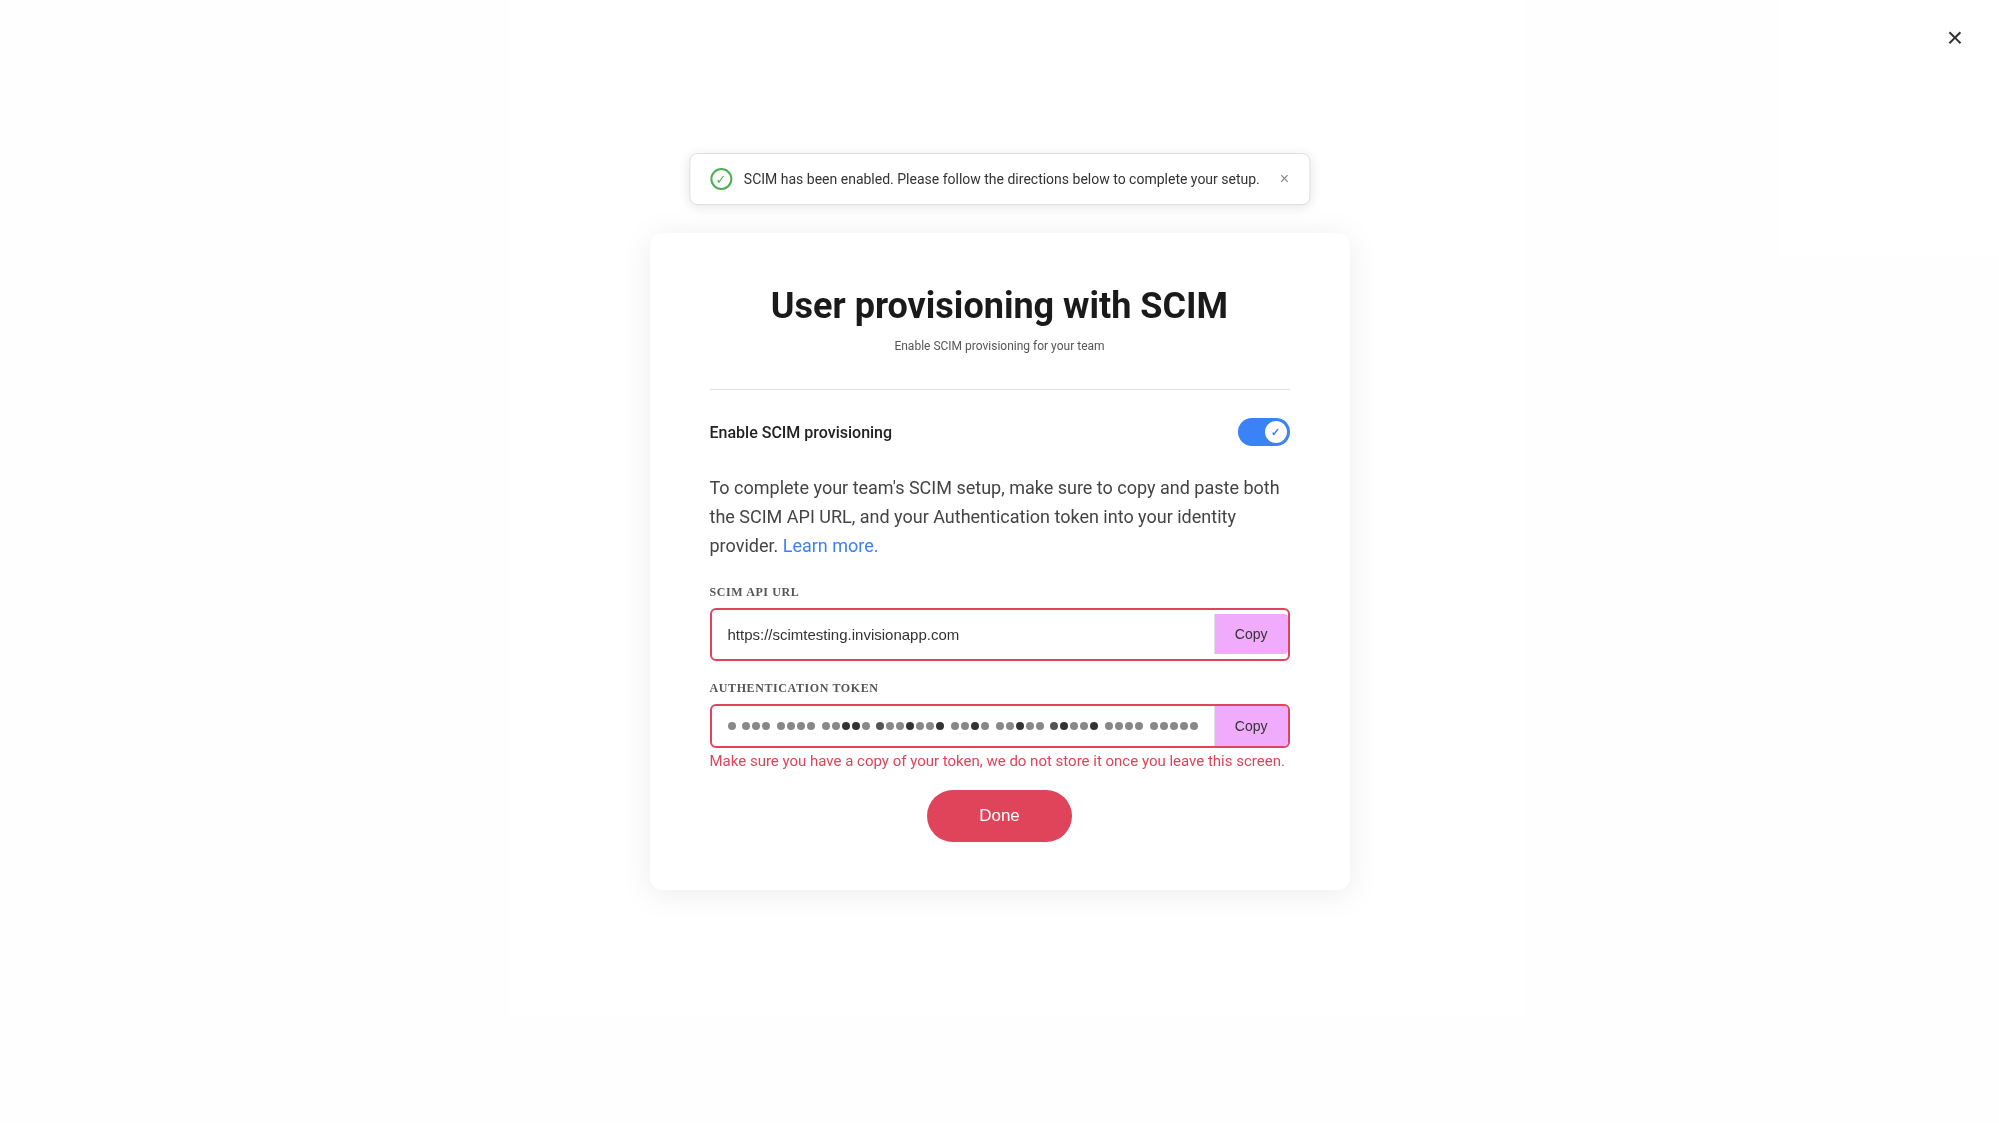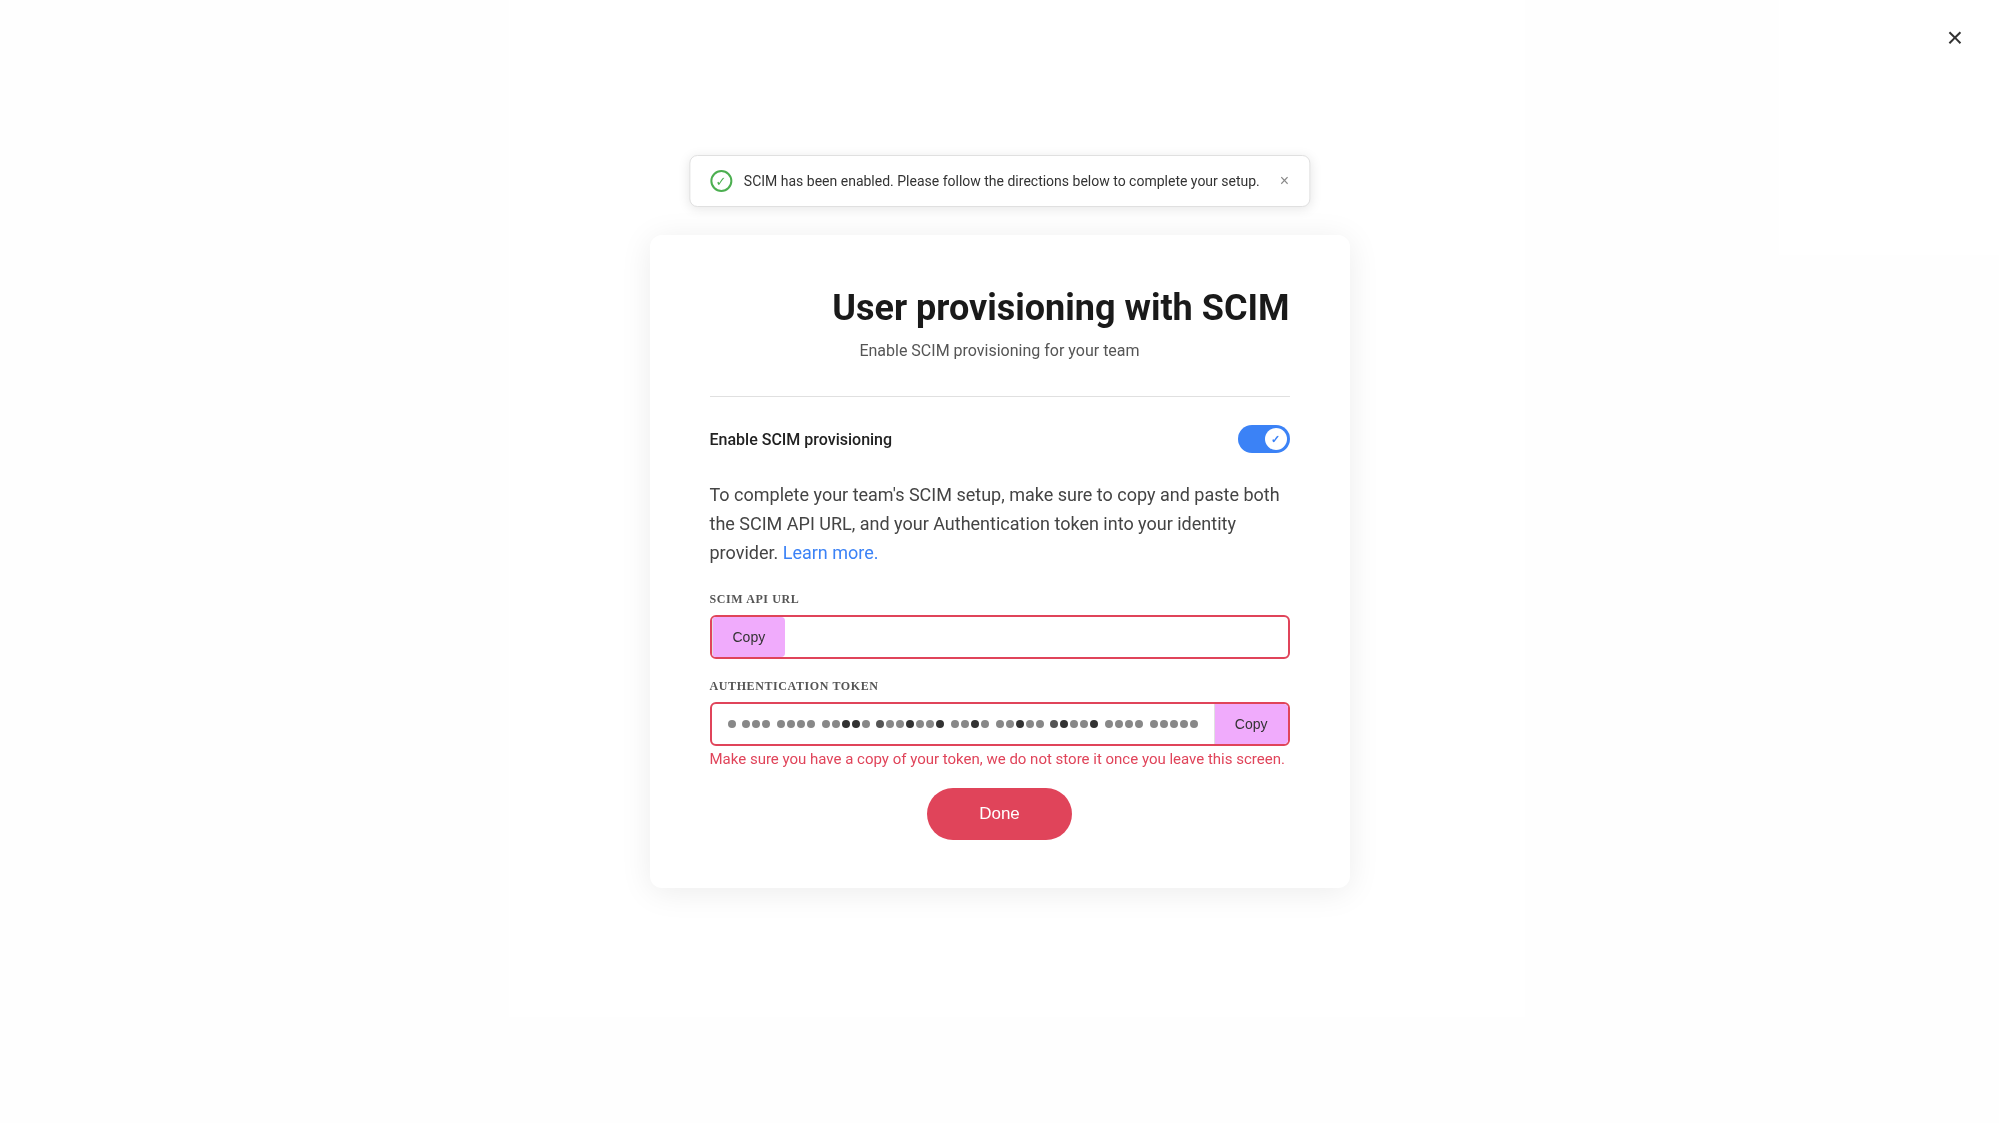--- a/index.html
+++ b/index.html
@@ -84,26 +84,26 @@
       cursor: pointer;
       color: #888;
       font-size: 16px;
       margin-left: 8px;
     }
 
     .modal-title {
       font-size: 36px;
       font-weight: 700;
       color: #1a1a1a;
-      text-align: right;
+      text-align: center;
       margin-bottom: 12px;
     }
 
     .modal-subtitle {
-      font-size: 16px;
+      font-size: 12px;
       color: #555;
       text-align: center;
       margin-bottom: 36px;
     }
 
     .divider {
       border: none;
       border-top: 1px solid #e0e0e0;
       margin-bottom: 28px;
     }
@@ -320,20 +320,21 @@
     </div>
 
     <p class="description-text">
       <span>To complete your team's SCIM setup, make sure to copy and paste both the SCIM API URL, and your Authentication token into your identity provider.</span>
       <a href="#">Learn more.</a>
     </p>
 
     <div class="field-group">
       <div class="field-label">SCIM API URL</div>
       <div class="field-input-row">
+        <input type="text" class="field-input" readonly="" value="https://scimtesting.invisionapp.com" style="">
         <button class="copy-btn">Copy</button>
       </div>
     </div>
 
     <div class="field-group">
       <div class="field-label">Authentication token</div>
       <div class="field-input-row">
         <div class="token-dots">
 
           <div class="dot-group">

